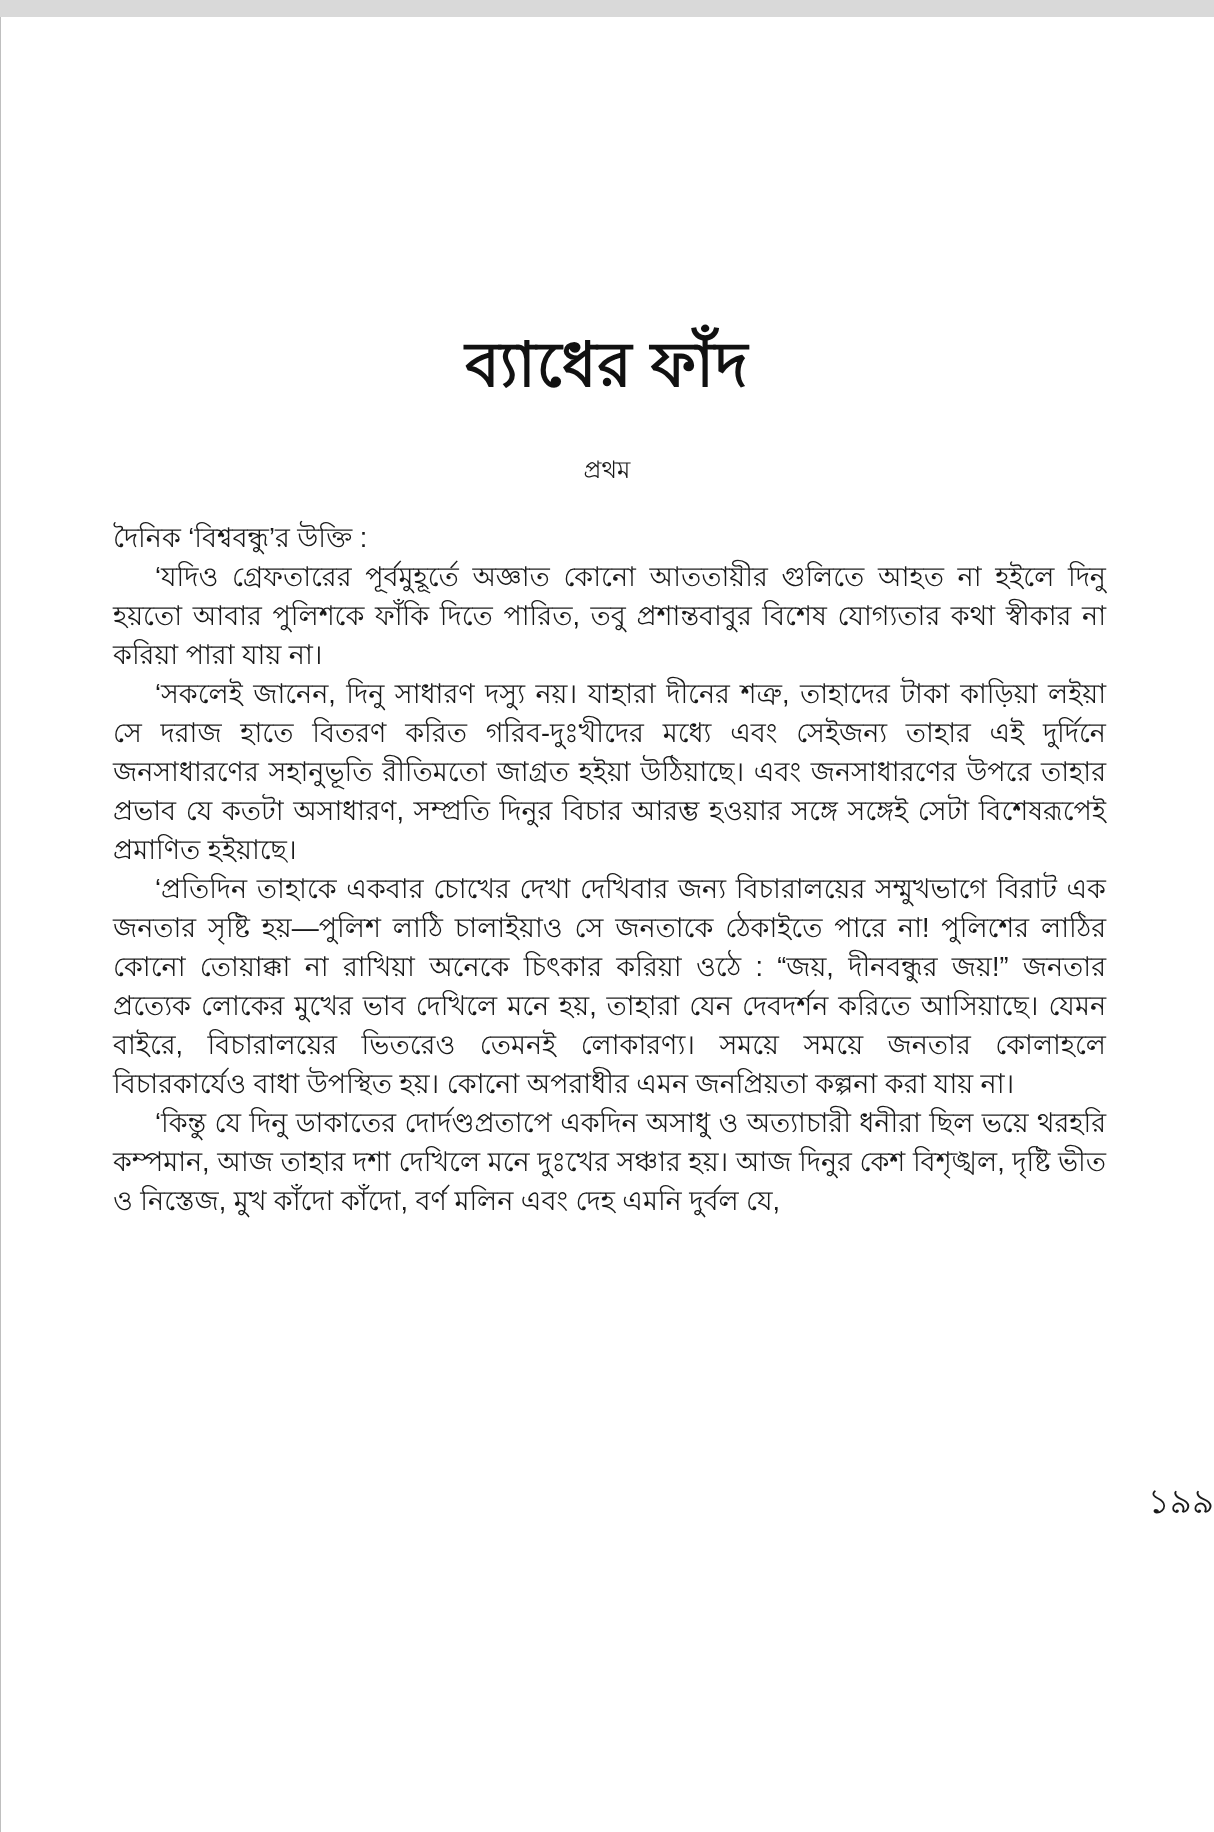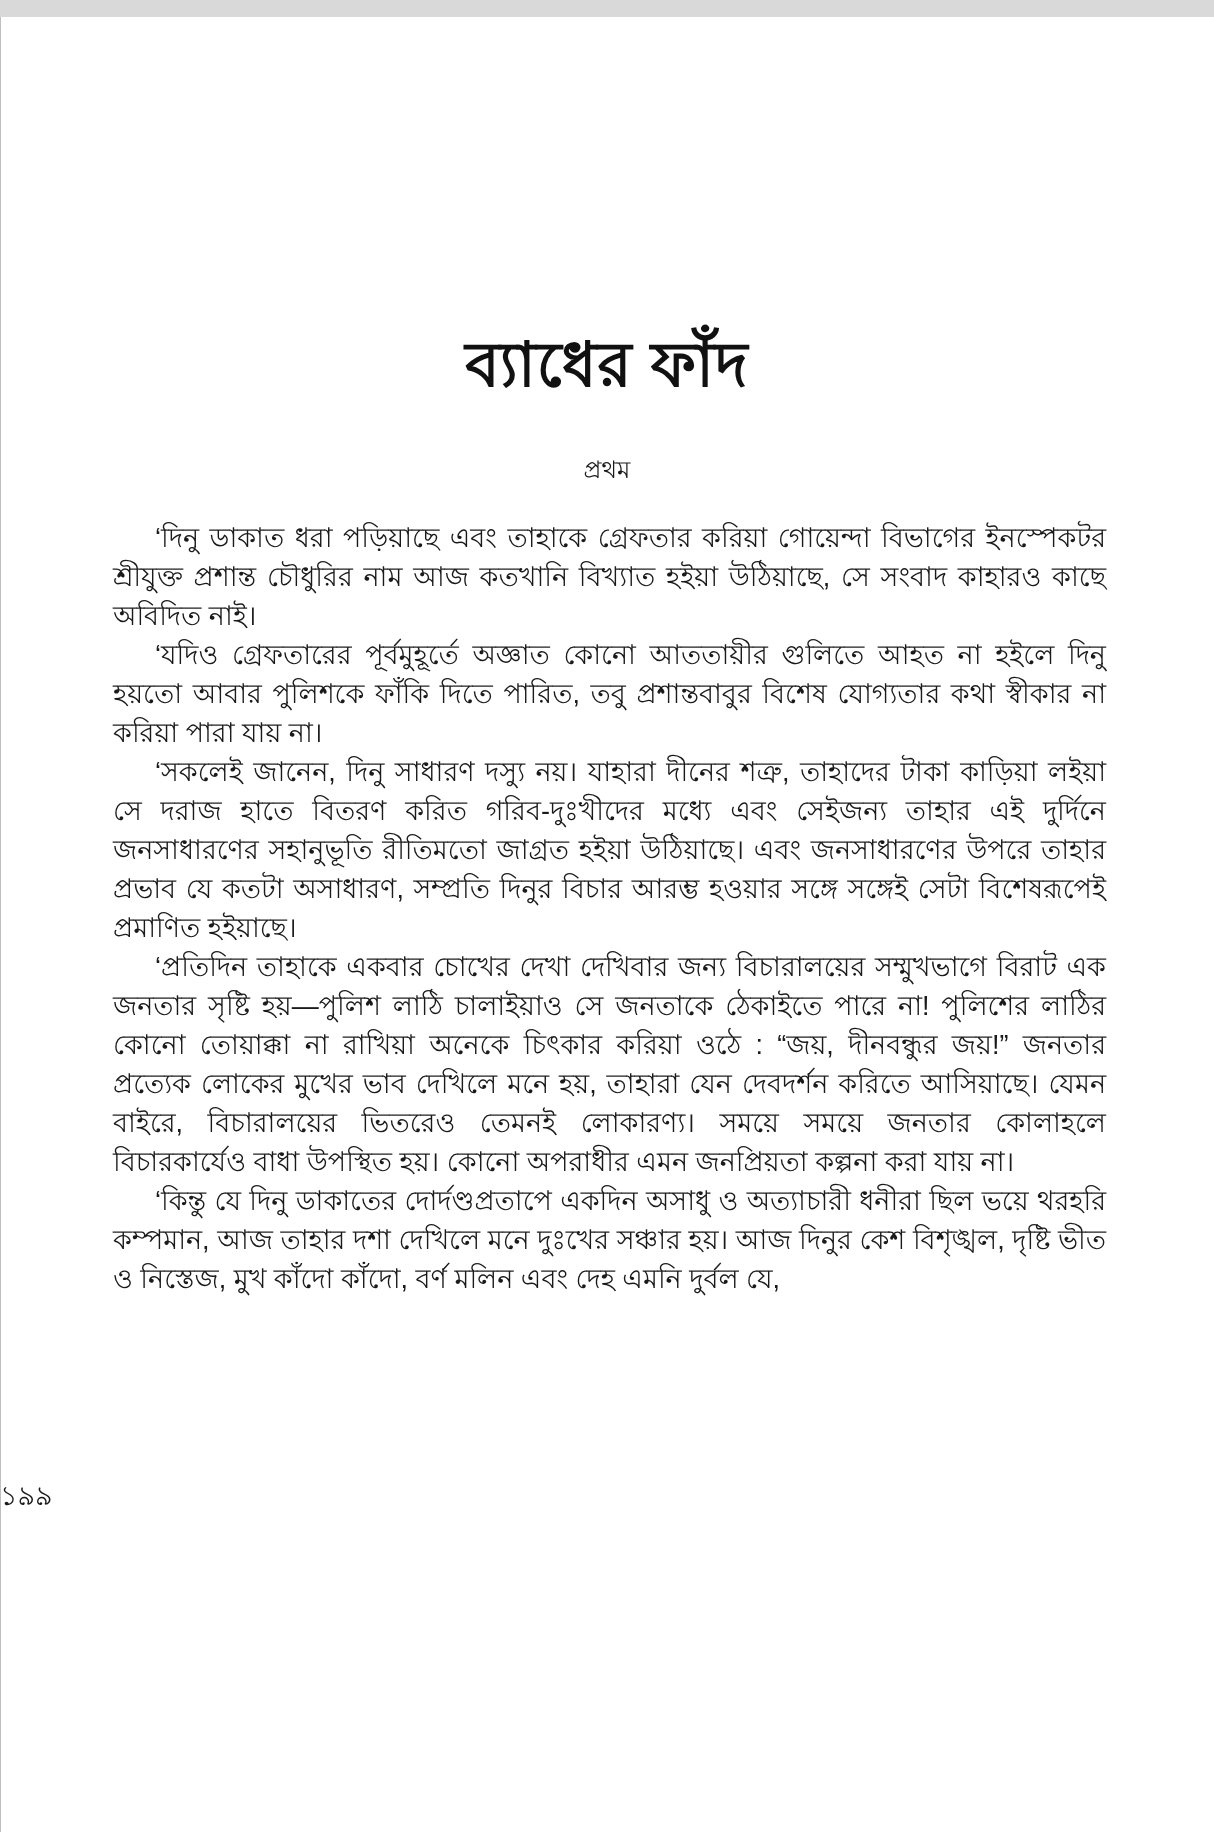--- a/index.html
+++ b/index.html
@@ -56,37 +56,37 @@
     text-indent: 42px;
   }
   .para.no-indent {
     text-indent: 0;
   }
   .page-number {
     position: absolute;
     top: 1458px;
     left: 0;
     right: 0;
-    text-align: left;
-    font-size: 27px;
+    text-align: right;
+    font-size: 34px;
     color: #1a1a1a;
   }
 </style>
 </head>
 <body>
 
 <div class="page">
 
   <h1 class="book-title">ব্যাধের ফাঁদ</h1>
 
   <div class="section-heading">প্রথম</div>
 
 
   <div class="body-text">
-    <p class="para">‘দিনু ডাকাত ধরা পড়িয়াছে এবং তাহাকে গ্রেফতার করিয়া গোয়েন্দা বিভাগের ইনস্পেকটর শ্রীযুক্ত প্রশান্ত চৌধুরির নাম আজ কতখানি বিখ্যাত হইয়া উঠিয়াছে, সে সংবাদ কাহারও কাছে অবিদিত নাই।</p>
+    <p class="para no-indent">দৈনিক ‘বিশ্ববন্ধু’র উক্তি :</p>
     <p class="para">‘যদিও গ্রেফতারের পূর্বমুহূর্তে অজ্ঞাত কোনো আততায়ীর গুলিতে আহত না হইলে দিনু হয়তো আবার পুলিশকে ফাঁকি দিতে পারিত, তবু প্রশান্তবাবুর বিশেষ যোগ্যতার কথা স্বীকার না করিয়া পারা যায় না।</p>
     <p class="para">‘সকলেই জানেন, দিনু সাধারণ দস্যু নয়। যাহারা দীনের শত্রু, তাহাদের টাকা কাড়িয়া লইয়া সে দরাজ হাতে বিতরণ করিত গরিব-দুঃখীদের মধ্যে এবং সেইজন্য তাহার এই দুর্দিনে জনসাধারণের সহানুভূতি রীতিমতো জাগ্রত হইয়া উঠিয়াছে। এবং জনসাধারণের উপরে তাহার প্রভাব যে কতটা অসাধারণ, সম্প্রতি দিনুর বিচার আরম্ভ হওয়ার সঙ্গে সঙ্গেই সেটা বিশেষরূপেই প্রমাণিত হইয়াছে।</p>
     <p class="para">‘প্রতিদিন তাহাকে একবার চোখের দেখা দেখিবার জন্য বিচারালয়ের সম্মুখভাগে বিরাট এক জনতার সৃষ্টি হয়—পুলিশ লাঠি চালাইয়াও সে জনতাকে ঠেকাইতে পারে না! পুলিশের লাঠির কোনো তোয়াক্কা না রাখিয়া অনেকে চিৎকার করিয়া ওঠে : “জয়, দীনবন্ধুর জয়!” জনতার প্রত্যেক লোকের মুখের ভাব দেখিলে মনে হয়, তাহারা যেন দেবদর্শন করিতে আসিয়াছে। যেমন বাইরে, বিচারালয়ের ভিতরেও তেমনই লোকারণ্য। সময়ে সময়ে জনতার কোলাহলে বিচারকার্যেও বাধা উপস্থিত হয়। কোনো অপরাধীর এমন জনপ্রিয়তা কল্পনা করা যায় না।</p>
     <p class="para">‘কিন্তু যে দিনু ডাকাতের দোর্দণ্ডপ্রতাপে একদিন অসাধু ও অত্যাচারী ধনীরা ছিল ভয়ে থরহরি কম্পমান, আজ তাহার দশা দেখিলে মনে দুঃখের সঞ্চার হয়। আজ দিনুর কেশ বিশৃঙ্খল, দৃষ্টি ভীত ও নিস্তেজ, মুখ কাঁদো কাঁদো, বর্ণ মলিন এবং দেহ এমনি দুর্বল যে,</p>
   </div>
 
   <div class="page-number">১৯৯</div>
 
 </div>
 

